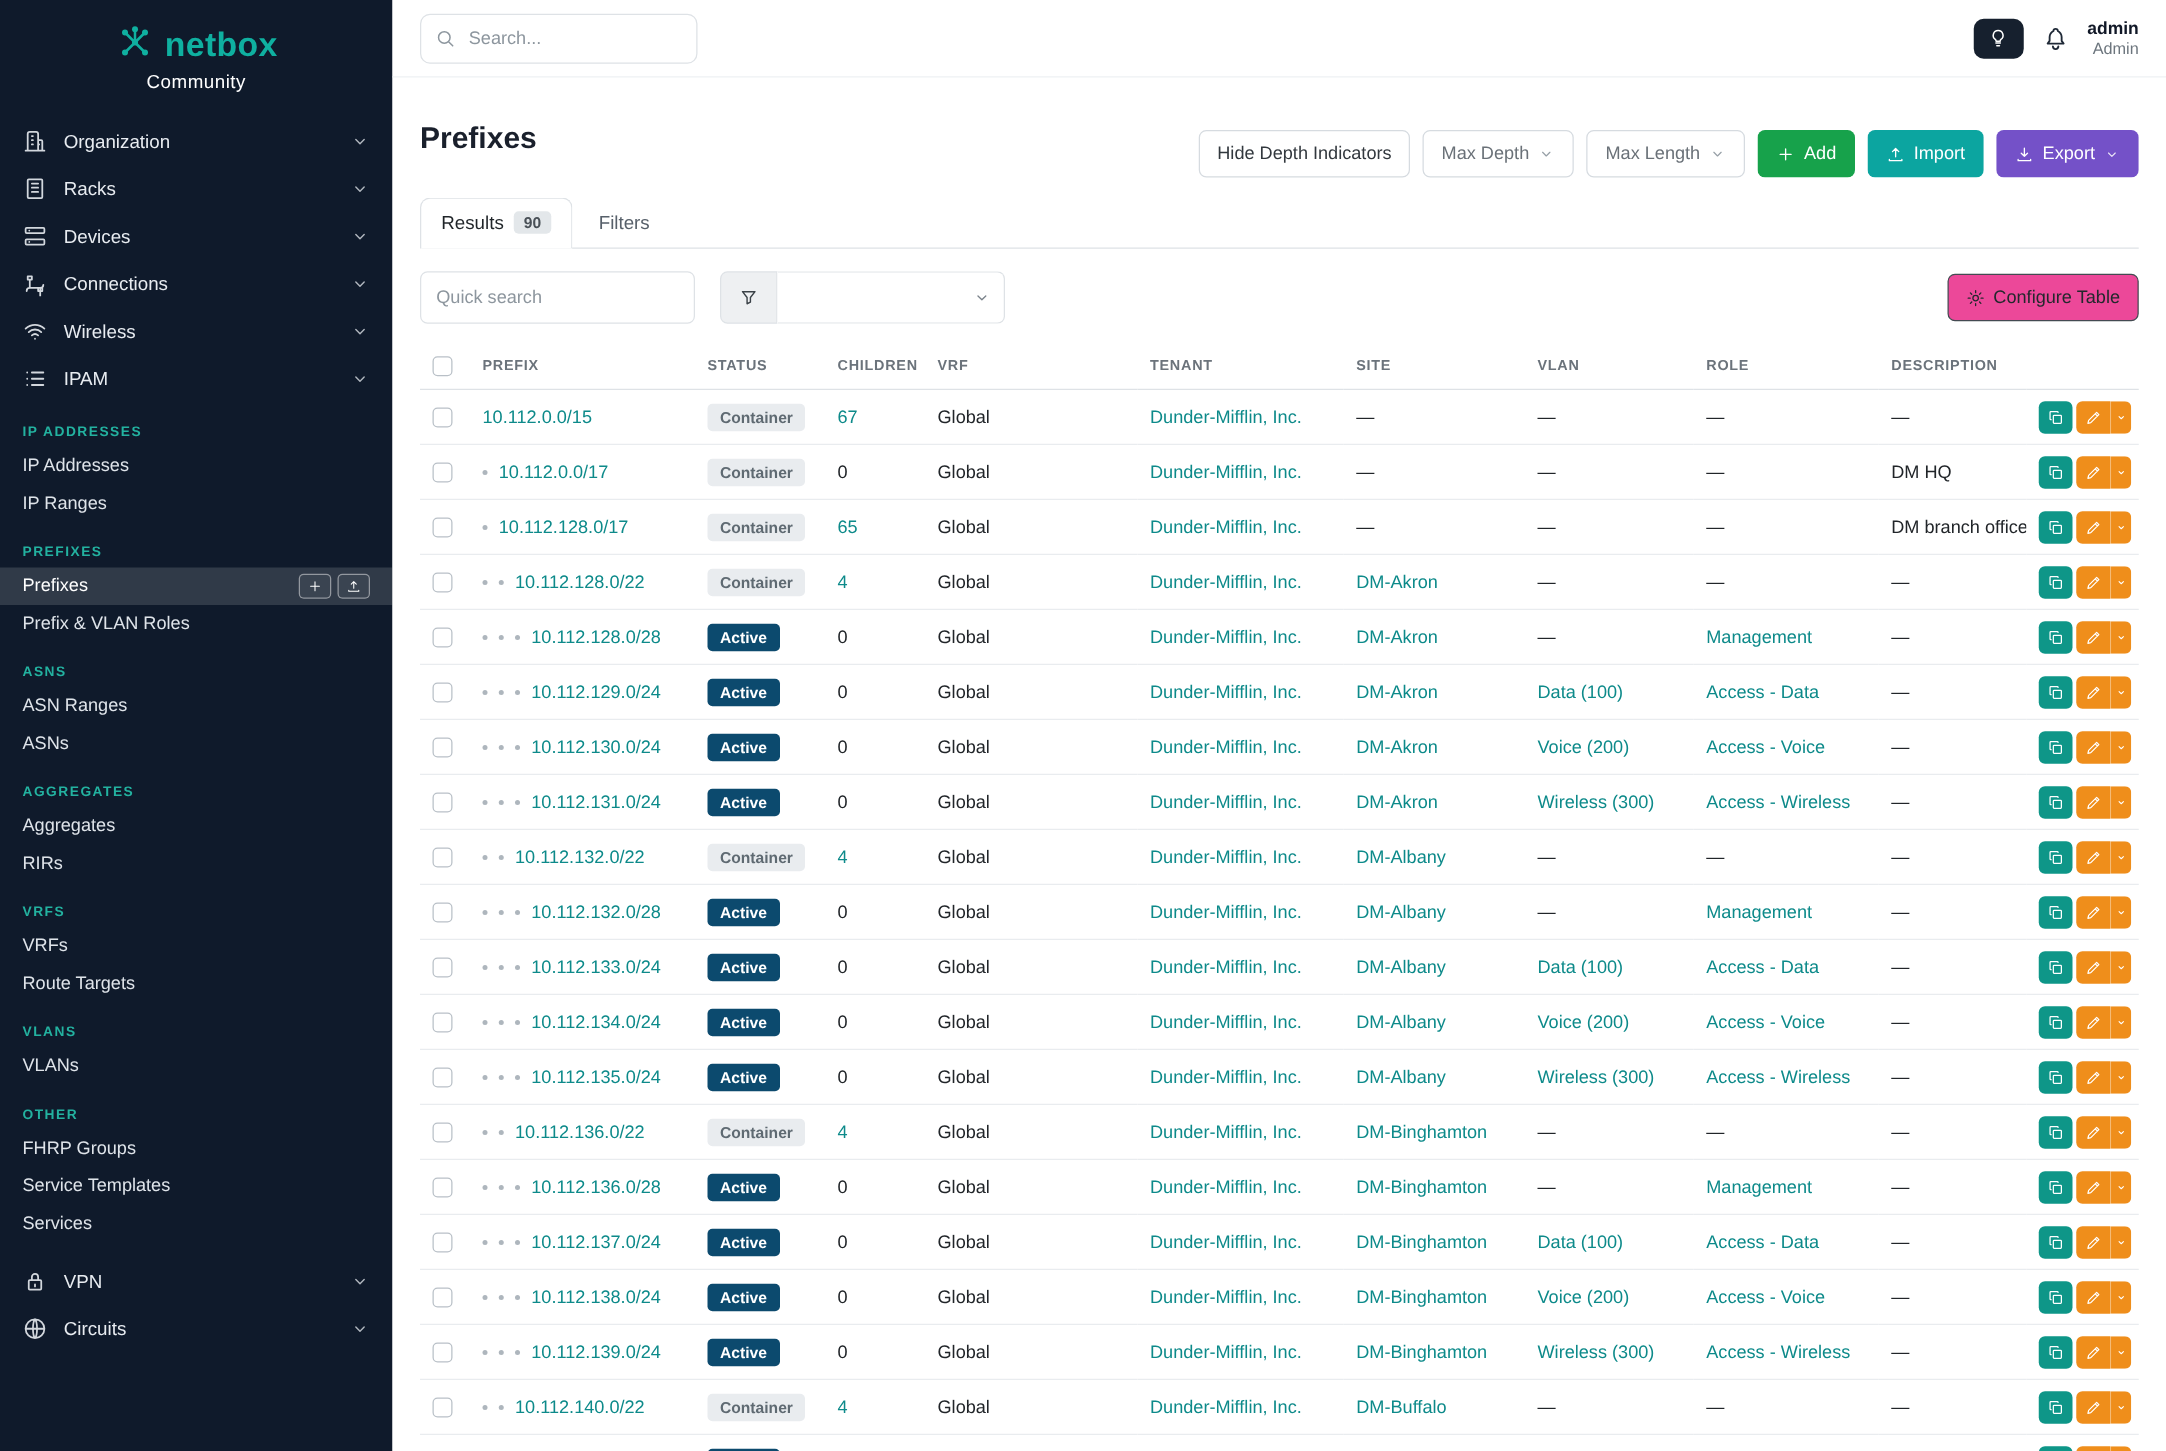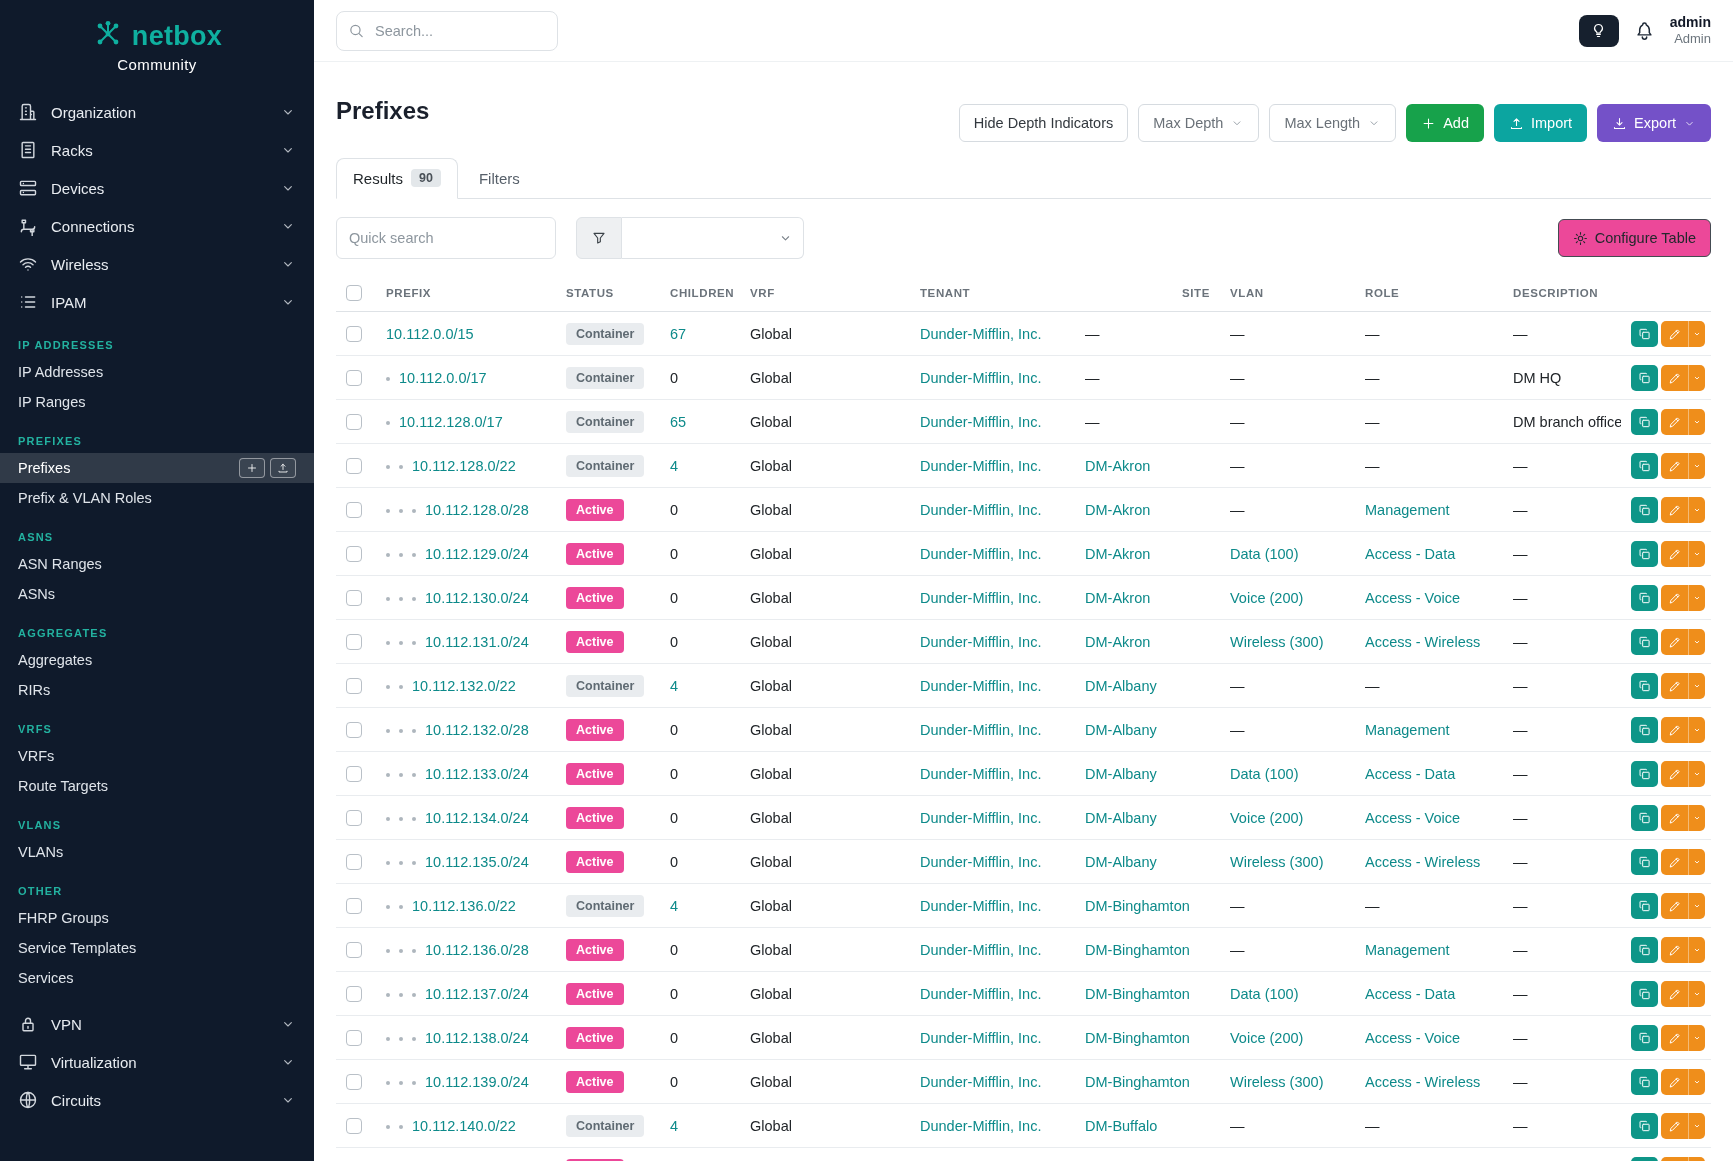--- a/index.html
+++ b/index.html
@@ -131,33 +131,33 @@
     text-align:left; font-size:11.5px; font-weight:700; letter-spacing:.6px;
     color:#6b737b; padding:10px 10px; border-bottom:1px solid #dee2e6; white-space:nowrap;
   }
   tbody td { padding:0 10px; height:44px; border-bottom:1px solid #e9ecef; white-space:nowrap; overflow:hidden; }
   .col-cb { width:40px; }
   .col-prefix { width:180px; }
   .col-status { width:104px; }
   .col-children { width:80px; }
   .col-vrf { width:170px; }
   .col-tenant { width:165px; }
-  .col-site { width:145px;text-align:right; }
+  .col-site { width:145px; }
   .col-vlan { width:135px; }
   .col-role { width:148px; }
   .col-actions { width:90px; }
   input[type="checkbox"] {
     appearance:none; -webkit-appearance:none; width:16px; height:16px; margin:0;
     border:1px solid #b9c0c7; border-radius:4px; background:#fff; display:block;
   }
   .lnk { color:#0d8a8a; }
   .dot { width:4px; height:4px; border-radius:50%; background:#aeb6bd; display:inline-block; margin-right:9px; vertical-align:middle; }
   .badge { font-size:12.5px; font-weight:600; padding:4px 10px; border-radius:4px; display:inline-block; }
   .badge-container { background:#e9ecef; color:#5f6a72; }
-  .badge-active { background:#ec4899; color:#ffffff; }
+  .badge-active { background:#0c4a6e; color:#ffffff; }
   .cell-actions { text-align:right; }
   .actions-inner { display:inline-flex; align-items:center; gap:3px; }
   .act { height:26px; display:inline-flex; align-items:center; justify-content:center; color:#fff; }
   .act-copy { width:27px; background:#0e9688; border-radius:5px; }
   .act-split { display:inline-flex; }
   .act-edit { width:27px; background:#ef8e1b; border-radius:5px 0 0 5px; }
   .act-caret { width:17px; background:#ef8e1b; border-radius:0 5px 5px 0; border-left:1px solid rgba(255,255,255,.4); }
   .ic { display:flex; align-items:center; justify-content:center; }
 </style>
 </head>
@@ -330,33 +330,20 @@
         <span>Services</span>
       </a>
       <div class="nav-bottom">
         <a class="nav-top" href="#">
           <span class="nav-icon">
             <svg width="20" height="20" viewBox="0 0 24 24" fill="none" stroke="currentColor" stroke-width="1.7" stroke-linecap="round" stroke-linejoin="round">
               <path d="M7 11h10a1 1 0 0 1 1 1v7a1 1 0 0 1-1 1H7a1 1 0 0 1-1-1v-7a1 1 0 0 1 1-1M9 11V8a3 3 0 0 1 6 0v3M12 15v2"></path>
             </svg>
           </span>
           <span class="nav-top-label">VPN</span>
-          <span class="nav-chevron">
-            <svg width="16" height="16" viewBox="0 0 24 24" fill="none" stroke="currentColor" stroke-width="1.7" stroke-linecap="round" stroke-linejoin="round">
-              <path d="M7 10l5 5 5-5"></path>
-            </svg>
-          </span>
-        </a>
-        <a class="nav-top" href="#">
-          <span class="nav-icon">
-            <svg width="20" height="20" viewBox="0 0 24 24" fill="none" stroke="currentColor" stroke-width="1.7" stroke-linecap="round" stroke-linejoin="round">
-              <path d="M4 4h16a1 1 0 0 1 1 1v10a1 1 0 0 1-1 1H4a1 1 0 0 1-1-1V5a1 1 0 0 1 1-1M8 20h8M12 16v4"></path>
-            </svg>
-          </span>
-          <span class="nav-top-label">Virtualization</span>
           <span class="nav-chevron">
             <svg width="16" height="16" viewBox="0 0 24 24" fill="none" stroke="currentColor" stroke-width="1.7" stroke-linecap="round" stroke-linejoin="round">
               <path d="M7 10l5 5 5-5"></path>
             </svg>
           </span>
         </a>
         <a class="nav-top" href="#">
           <span class="nav-icon">
             <svg width="20" height="20" viewBox="0 0 24 24" fill="none" stroke="currentColor" stroke-width="1.7" stroke-linecap="round" stroke-linejoin="round">
               <path d="M12 3a9 9 0 1 0 0 18a9 9 0 0 0 0-18M3.5 12h17M12 3c2.6 2.7 2.6 15.3 0 18M12 3c-2.6 2.7-2.6 15.3 0 18"></path>

